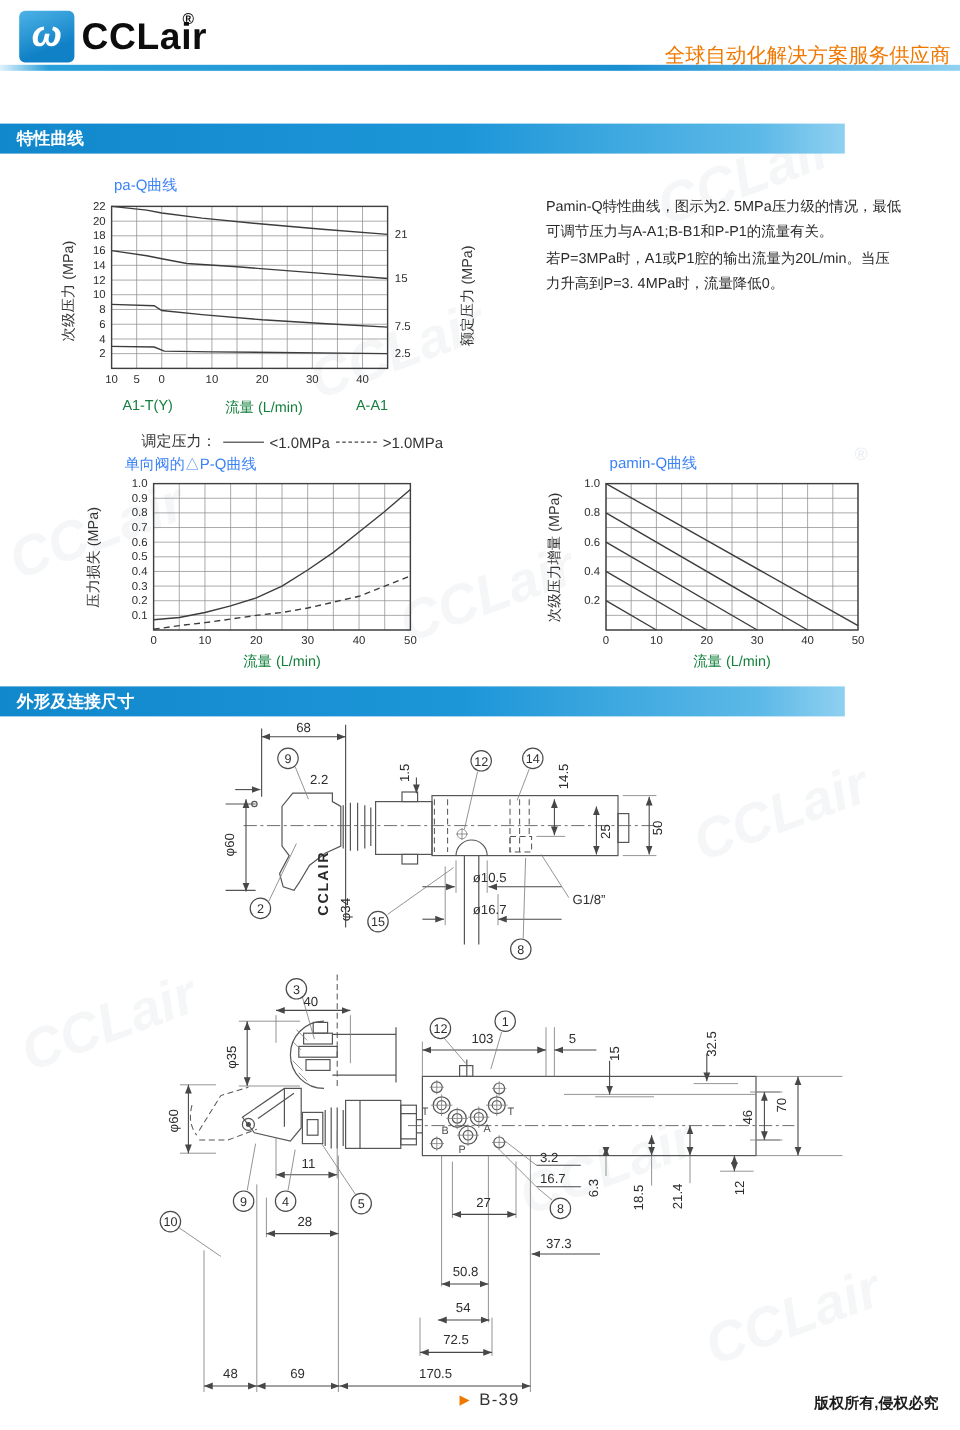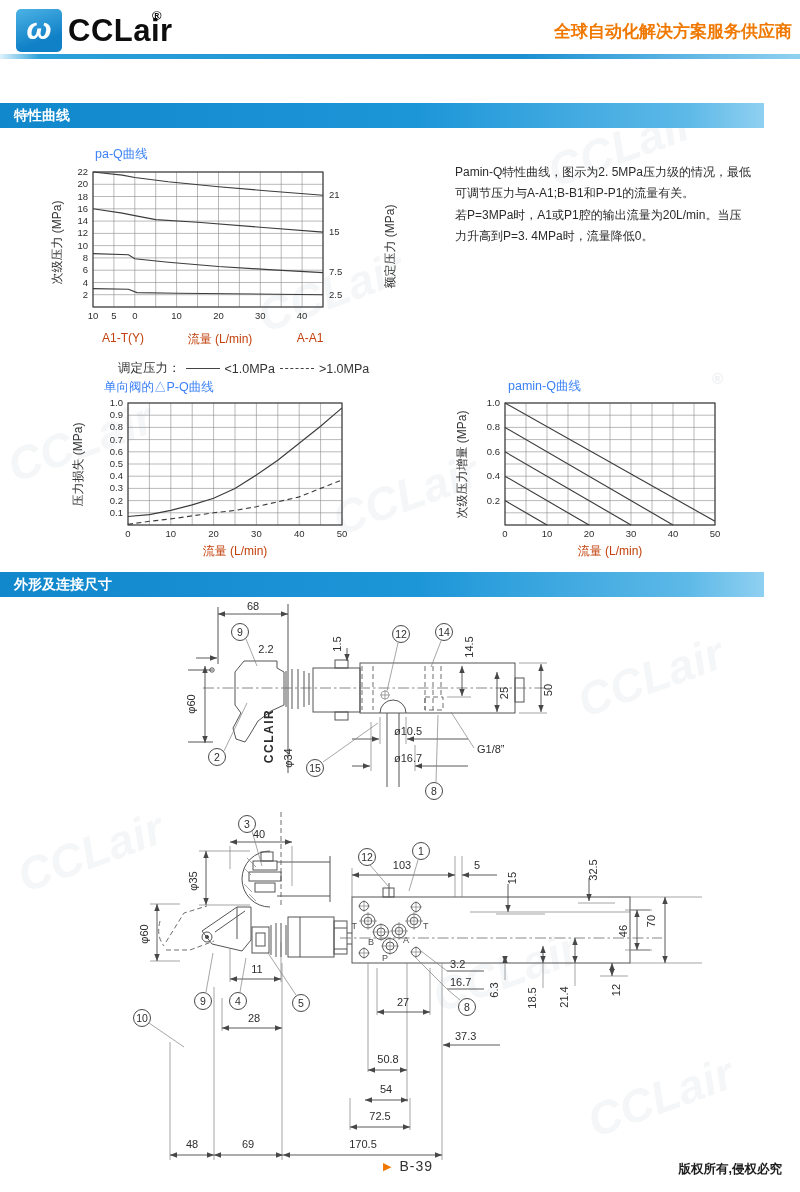--- a/index.html
+++ b/index.html
@@ -4,38 +4,38 @@
 <style>
   html,body{margin:0;padding:0}
   body{width:800px;height:1192px;position:relative;background:#fff;overflow:hidden;
        font-family:"Liberation Sans",sans-serif;color:#222}
   
   .logo-box{position:absolute;left:16px;top:9px;width:46px;height:43px;border-radius:5px;
     background:linear-gradient(160deg,#4db3e6,#1181c7 70%);display:flex;align-items:center;justify-content:center}
   .logo-glyph{color:#fff;font-size:30px;font-weight:bold;font-style:italic;line-height:1;transform:translateY(-2px)}
   .logo-text{position:absolute;left:68px;top:13px;font-size:31px;font-weight:bold;letter-spacing:.5px;color:#0d0d0d}
   .logo-reg{position:absolute;left:152px;top:8px;font-size:13px;font-weight:bold;color:#0d0d0d}
-  .tagline{position:absolute;right:8px;top:20px;font-size:17px;font-weight:bold;color:#f07800}
+  .tagline{position:absolute;right:8px;top:35px;font-size:17px;font-weight:normal;color:#f07800}
   .header-rule{position:absolute;left:0;top:54px;width:800px;height:5px;
     background:linear-gradient(90deg,#dff2fc 0,#2aa0da 5%,#1a8fd1 65%,#90d1f0 100%)}
   
-  .secbar{position:absolute;left:0;width:764px;height:25px;box-sizing:border-box;padding-left:14px;
+  .secbar{position:absolute;left:0;width:704px;height:25px;box-sizing:border-box;padding-left:14px;
     background:linear-gradient(90deg,#1187cc,#1d96d8 55%,#5db9e7 90%,#8fd0f1);
     color:#fff;font-size:14px;font-weight:bold;line-height:25px}
   
   svg{position:absolute;overflow:visible}
   .grid{stroke:#8a8a8a;stroke-width:.6;fill:none}
   .frame{stroke:#3f3f3f;stroke-width:1.15;fill:none}
   .tick{font-size:9.5px;fill:#2e2e2e}
   .curve{stroke:#3c3c3c;stroke-width:1.15;fill:none}
   .dashedc{stroke-dasharray:5 3.5}
   .chart-title{position:absolute;font-size:12.5px;color:#3b82f6}
   .vlab{position:absolute;transform:rotate(-90deg);transform-origin:center;text-align:center;
         font-size:12px;color:#333;white-space:nowrap}
-  .hlab{position:absolute;font-size:12px;color:#c2410c;text-align:center;white-space:nowrap}
+  .hlab{position:absolute;font-size:12px;color:#15803d;text-align:center;white-space:nowrap}
   .legend{position:absolute;left:118px;top:360px;display:flex;align-items:center;gap:5px;font-size:12.5px;color:#333}
   .lseg{display:inline-block;width:34px;height:0;border-top:1.6px solid #444}
   .lseg.dash{border-top-style:dashed}
   
   .desc{position:absolute;left:455px;top:162px;width:345px;font-size:12px;line-height:1.78;color:#2b2b2b}
   
   .ln{stroke:#555;stroke-width:1;fill:none}
   .thin{stroke:#808080;stroke-width:.7;fill:none}
   .dsh{stroke:#555;stroke-width:.85;fill:none;stroke-dasharray:5 3}
   .cl{stroke:#6a6a6a;stroke-width:.8;fill:none;stroke-dasharray:11 3 2.5 3}

